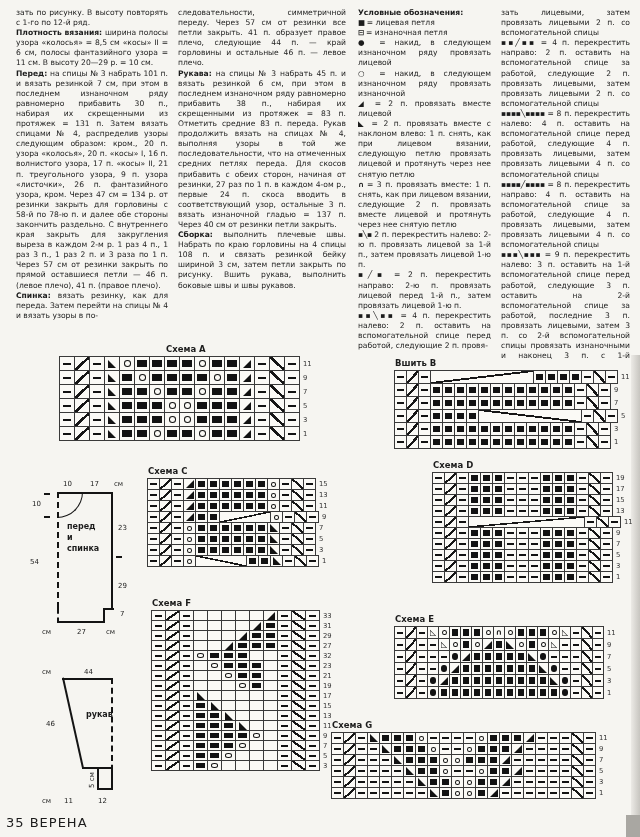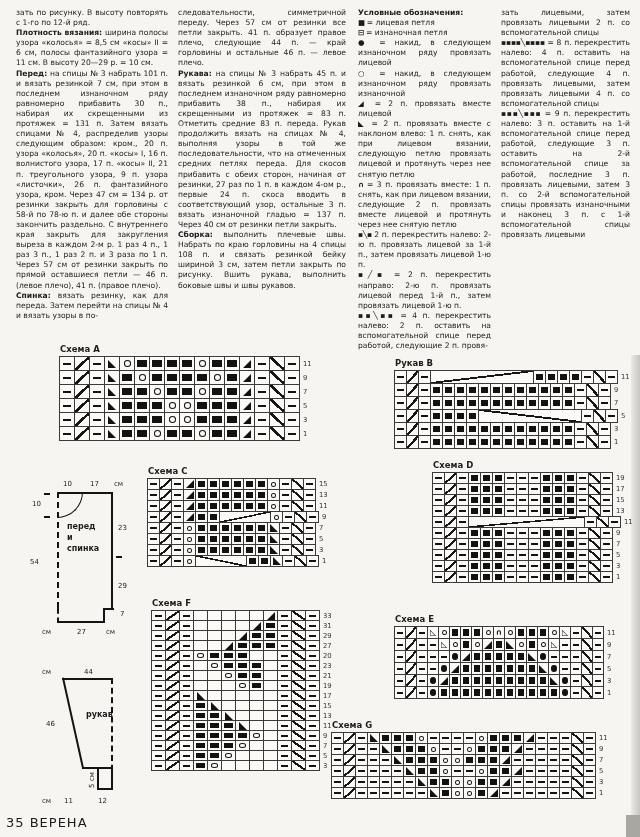--- a/index.html
+++ b/index.html
@@ -88,27 +88,29 @@
         <p><b class="sym">○ </b>= накид, в следующем изнаночном ряду провязать изнаночной</p>
         <p><b class="sym">◢ </b>= 2 п. провязать вместе лицевой</p>
         <p><b class="sym">◣ </b>= 2 п. провязать вместе с наклоном влево: 1 п. снять, как при лицевом вязании, следующую петлю провязать лицевой и протянуть через нее снятую петлю</p>
         <p><b class="sym">∩ </b>= 3 п. провязать вместе: 1 п. снять, как при лицевом вязании, следующие 2 п. провязать вместе лицевой и протянуть через нее снятую петлю</p>
         <p><b class="sym">▪╲▪ </b>2 п. перекрестить налево: 2-ю п. провязать лицевой за 1-й п., затем провязать лицевой 1-ю п.</p>
         <p><b class="sym">▪╱▪ </b>= 2 п. перекрестить направо: 2-ю п. провязать лицевой перед 1-й п., затем провязать лицевой 1-ю п.</p>
         <p><b class="sym">▪▪╲▪▪ </b>= 4 п. перекрестить налево: 2 п. оставить на вспомогательной спице перед работой, следующие 2 п. провя-</p>
       </div>
     <div class="col col-4">
         <p>зать лицевыми, затем провязать лицевыми 2 п. со вспомогательной спицы</p>
+        <p><b class="sym">▪▪╱▪▪ </b>= 4 п. перекрестить направо: 2 п. оставить на вспомогательной спице за работой, следующие 2 п. провязать лицевыми, затем провязать лицевыми 2 п. со вспомогательной спицы</p>
         <p><b class="sym">▪▪▪▪╲▪▪▪▪ </b>= 8 п. перекрестить налево: 4 п. оставить на вспомогательной спице перед работой, следующие 4 п. провязать лицевыми, затем провязать лицевыми 4 п. со вспомогательной спицы</p>
+        <p><b class="sym">▪▪▪▪╱▪▪▪▪ </b>= 8 п. перекрестить направо: 4 п. оставить на вспомогательной спице за работой, следующие 4 п. провязать лицевыми, затем провязать лицевыми 4 п. со вспомогательной спицы</p>
         <p><b class="sym">▪▪▪╲▪▪▪ </b>= 9 п. перекрестить налево: 3 п. оставить на 1-й вспомогательной спице перед работой, следующие 3 п. оставить на 2-й вспомогательной спице за работой, последние 3 п. провязать лицевыми, затем 3 п. со 2-й вспомогательной спицы провязать изнаночными и наконец 3 п. с 1-й вспомогательной спицы провязать лицевыми</p>
       </div>
   </div>
 
   <div id="charts-root">
-      <div class="chart" style="left: 60px; top: 344px;">
+      <div class="chart" style="left: 60px; top: 344px; text-align: center;">
         <div class="chart-label">Схема A</div>
         <div class="grid">
           <div class="crow">
             <div class="cl t-p" style="height: 15px; width: 16px;"></div>
             <div class="cl t-L" style="height: 15px; width: 16px;"></div>
             <div class="cl t-p" style="height: 15px; width: 16px;"></div>
             <div class="cl t-s" style="height: 15px; width: 16px;"></div>
             <div class="cl t-o" style="height: 15px; width: 16px;"></div>
             <div class="cl t-k" style="height: 15px; width: 16px;"></div>
             <div class="cl t-k" style="height: 15px; width: 16px;"></div>
@@ -214,21 +216,21 @@
             <div class="cl t-k" style="height: 15px; width: 16px;"></div>
             <div class="cl t-z" style="height: 15px; width: 16px;"></div>
             <div class="cl t-p" style="height: 15px; width: 16px;"></div>
             <div class="cl t-R" style="height: 15px; width: 16px;"></div>
             <div class="cl t-p" style="height: 15px; width: 16px;"></div>
             <div class="rn">1</div>
           </div>
         </div>
       </div>
       <div class="chart" style="left: 395px; top: 358px;">
-        <div class="chart-label">Рукав B</div>
+        <div class="chart-label">Вшить B</div>
         <div class="grid">
           <div class="crow">
             <div class="cl t-p" style="height: 14px; width: 13px;"></div>
             <div class="cl t-L" style="height: 14px; width: 13px;"></div>
             <div class="cl t-p" style="height: 14px; width: 13px;"></div>
             <div class="cl cab-l" style="height: 14px; width: 104px;"></div>
             <div class="cl t-k" style="height: 14px; width: 13px;"></div>
             <div class="cl t-k" style="height: 14px; width: 13px;"></div>
             <div class="cl t-k" style="height: 14px; width: 13px;"></div>
             <div class="cl t-k" style="height: 14px; width: 13px;"></div>
@@ -855,21 +857,21 @@
             <div class="cl t-p" style="height: 11px; width: 15px;"></div>
             <div class="cl t-o" style="height: 11px; width: 15px;"></div>
             <div class="cl t-k" style="height: 11px; width: 15px;"></div>
             <div class="cl t-k" style="height: 11px; width: 15px;"></div>
             <div class="cl t-k" style="height: 11px; width: 15px;"></div>
             <div class="cl t-e" style="height: 11px; width: 15px;"></div>
             <div class="cl t-e" style="height: 11px; width: 15px;"></div>
             <div class="cl t-p" style="height: 11px; width: 15px;"></div>
             <div class="cl t-R" style="height: 11px; width: 15px;"></div>
             <div class="cl t-p" style="height: 11px; width: 15px;"></div>
-            <div class="rn">20</div>
+            <div class="rn">32</div>
           </div>
           <div class="crow">
             <div class="cl t-p" style="height: 11px; width: 15px;"></div>
             <div class="cl t-L" style="height: 11px; width: 15px;"></div>
             <div class="cl t-p" style="height: 11px; width: 15px;"></div>
             <div class="cl t-e" style="height: 11px; width: 15px;"></div>
             <div class="cl t-o" style="height: 11px; width: 15px;"></div>
             <div class="cl t-k" style="height: 11px; width: 15px;"></div>
             <div class="cl t-k" style="height: 11px; width: 15px;"></div>
             <div class="cl t-k" style="height: 11px; width: 15px;"></div>

